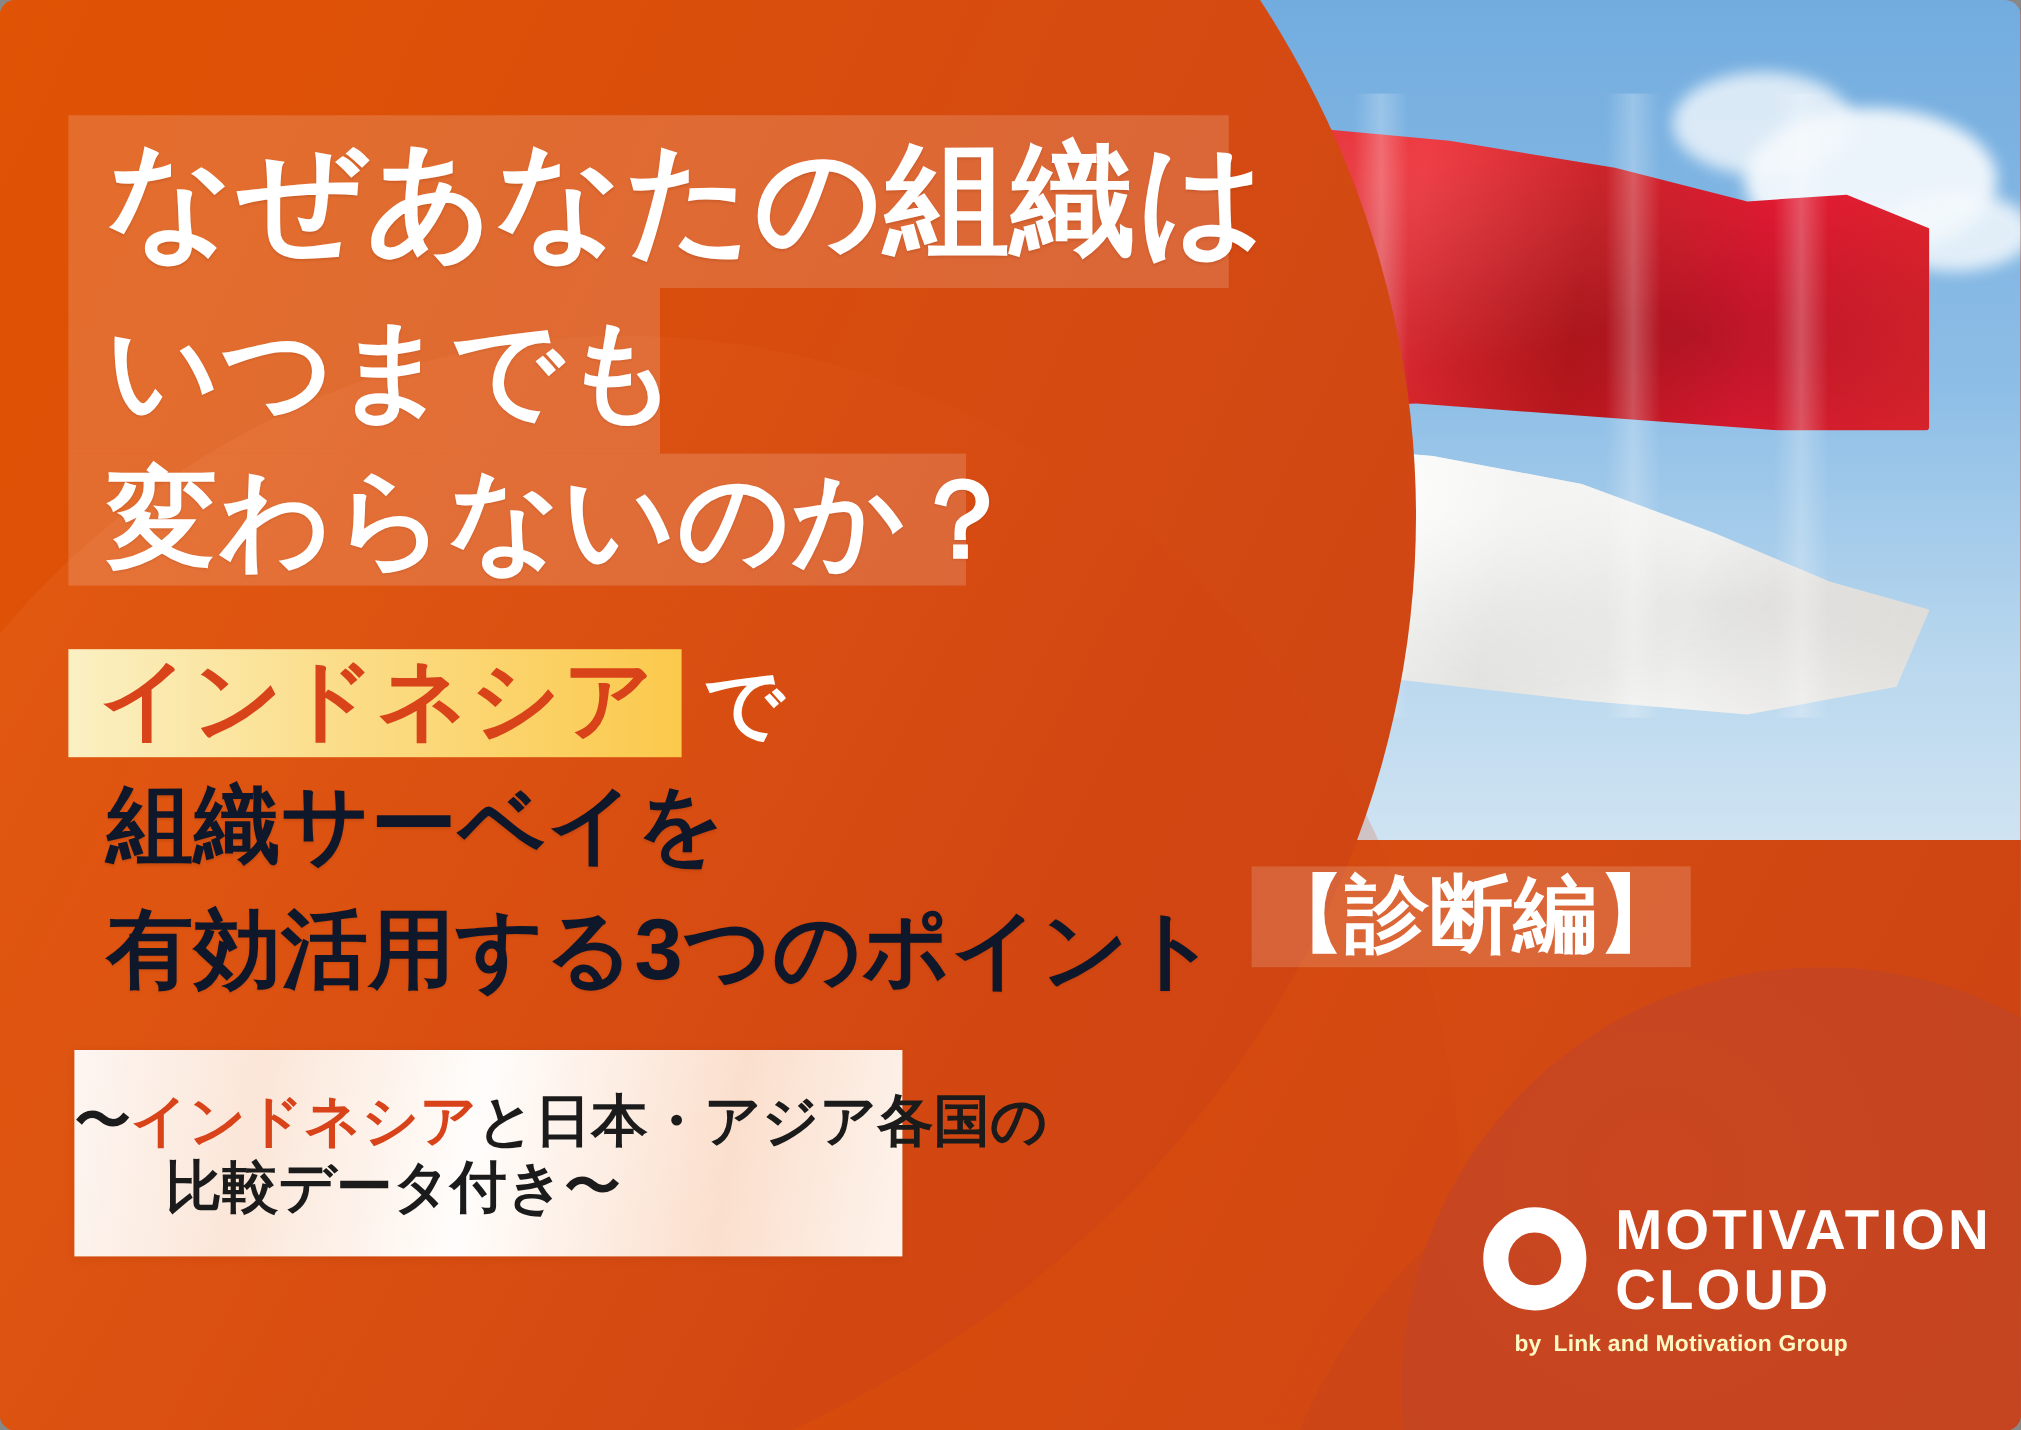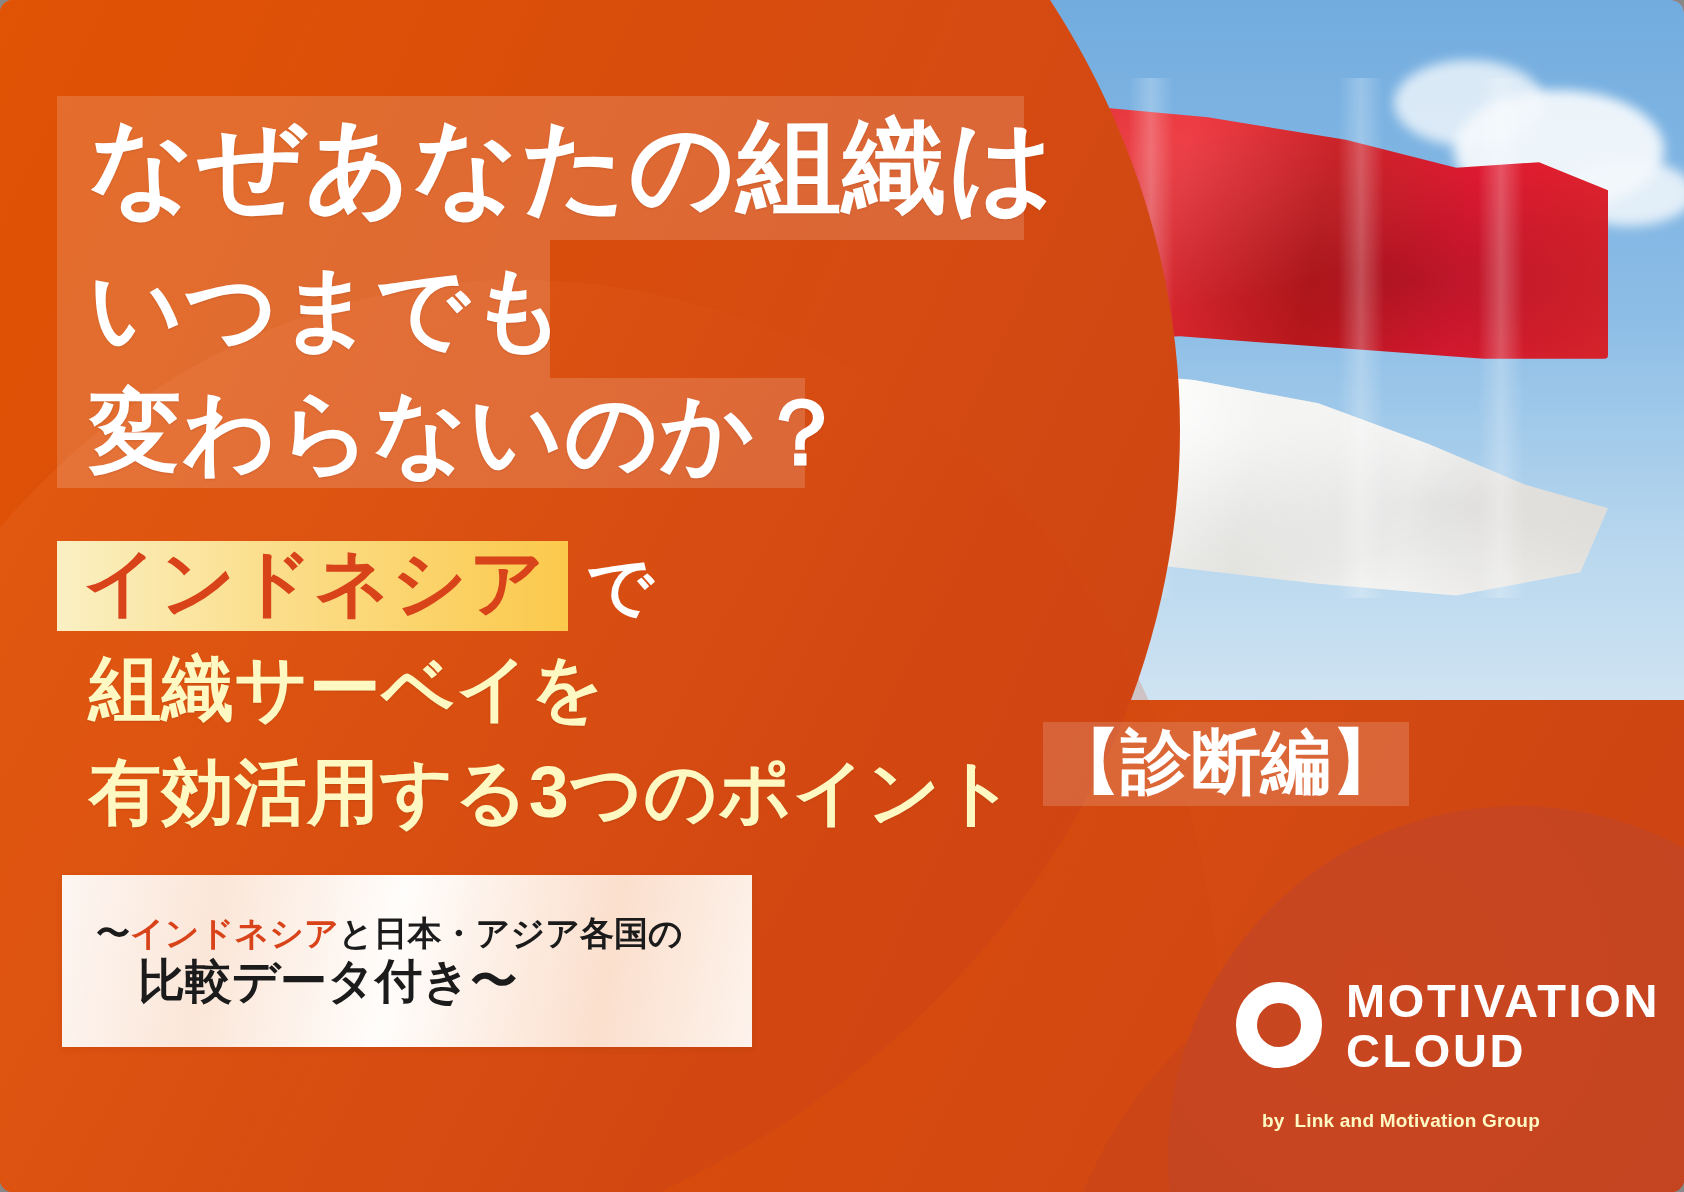--- a/index.html
+++ b/index.html
@@ -152,21 +152,21 @@
     padding:4px 22px 10px 26px;
     line-height:1;
     height:90px;
     letter-spacing:.02em;
   }
   .sub-de{
     color:#fff; font-size:66px; font-weight:700;
     margin-left:18px; line-height:1;
   }
   .sub-txt{
-    color:#fef9c3; font-size:72px; font-weight:700;
+    color:#0f172a; font-size:72px; font-weight:700;
     line-height:1; padding-left:32px;
     letter-spacing:.01em;
     text-shadow:0 1px 2px rgba(120,40,0,.2);
   }
   #sub-line2{ margin-top:6px; }
   #sub-line3{ margin-top:8px; position:relative; }
 
   .badge-shindan{
     position:absolute;
     left:1043px; top:722px;
@@ -183,33 +183,33 @@
   
   .caption{
     position:absolute;
     left:62px; top:875px;
     width:690px; height:172px;
     background:linear-gradient(100deg,#fdf6f2 0%,#fbe6d8 22%,#fffdfb 48%,#fbdfcd 78%,#fdf3ec 100%);
     box-shadow:0 2px 6px rgba(120,40,0,.12);
     display:flex; flex-direction:column; justify-content:center;
   }
   .caption .l1{
-    font-size:34px; font-weight:700; color:#1b1b1b;
-    padding-left:34px; line-height:1.18; white-space:nowrap;
+    font-size:47px; font-weight:700; color:#1b1b1b;
+    line-height:1.18; white-space:nowrap;
   }
   .caption .l2{
     font-size:47px; font-weight:700; color:#1b1b1b;
     padding-left:76px; line-height:1.18; white-space:nowrap;
   }
   .caption .ind{ color:#d9431a; }
 
   
   .logo{
     position:absolute;
-    left:1236px; top:976px;
+    left:1236px; top:1000px;
     display:flex; align-items:flex-start;justify-content:flex-end;
   }
   .logo-mark{
     width:86px; height:86px; border-radius:50%;
     border:21px solid #ffffff;
     margin-top:6px;
     flex:0 0 auto;
   }
   .logo-txt{ margin-left:24px; }
   .logo-txt .l1,.logo-txt .l2{

